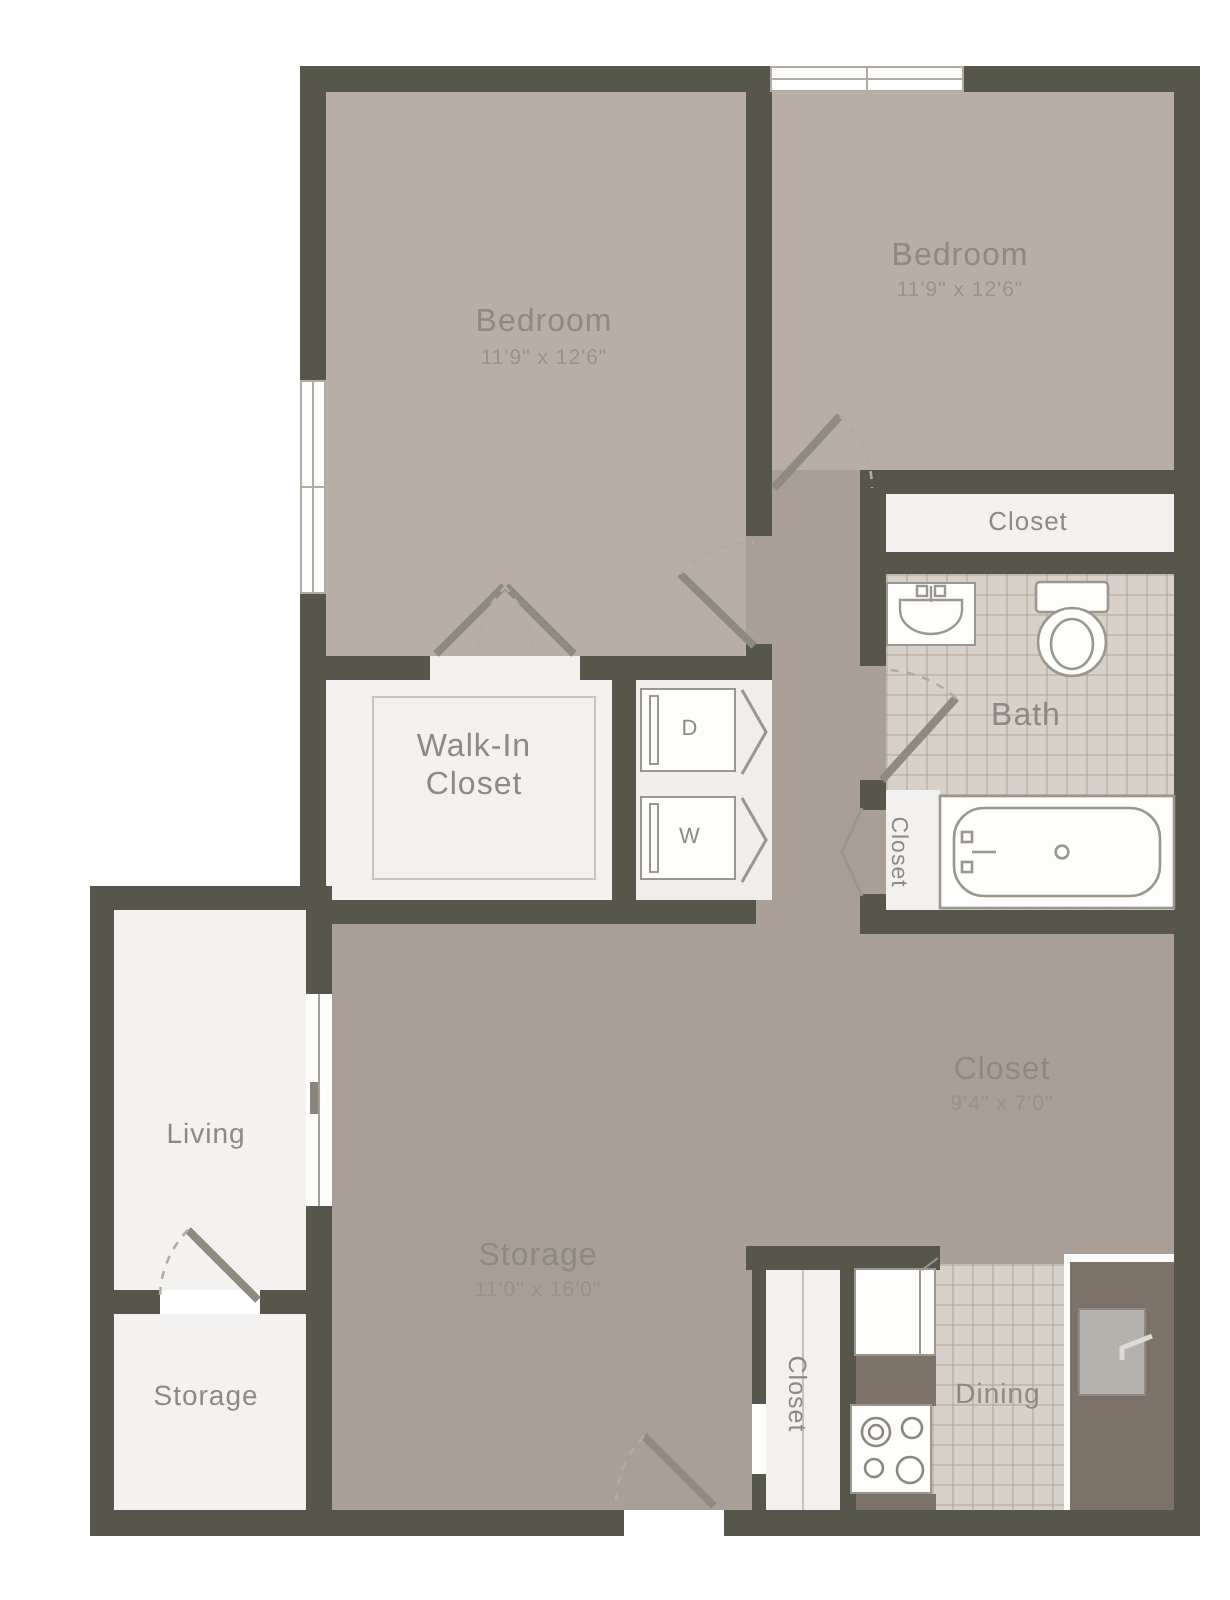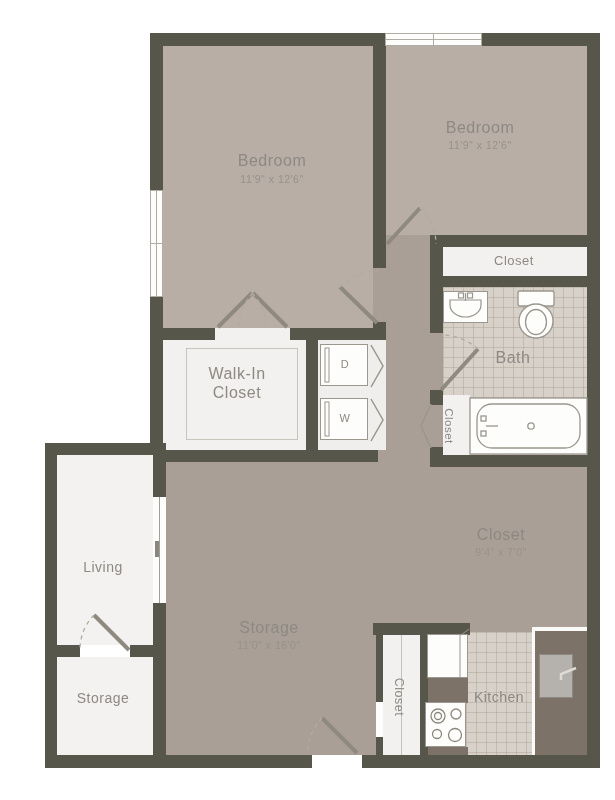--- a/index.html
+++ b/index.html
@@ -219,15 +219,15 @@
   <div class="room-dims" style="left:501px;top:552px">9'4" x 7'0"</div>
 
   <div class="room-label" style="left:269px;top:628px;font-size:16px">Storage</div>
   <div class="room-dims" style="left:269px;top:645px">11'0" x 16'0"</div>
 
   <div class="room-label" style="left:103px;top:567px;font-size:14px">Living</div>
   <div class="room-label" style="left:103px;top:698px;font-size:14px">Storage</div>
 
   <div class="room-label vert" style="left:398px;top:697px;font-size:12.5px">Closet</div>
 
-  <div class="room-label" style="left:499px;top:697px;font-size:14px">Kitchen</div>
+  <div class="room-label" style="left:499px;top:697px;font-size:14px">Dining</div>
 
 </div>
 
 </body></html>

